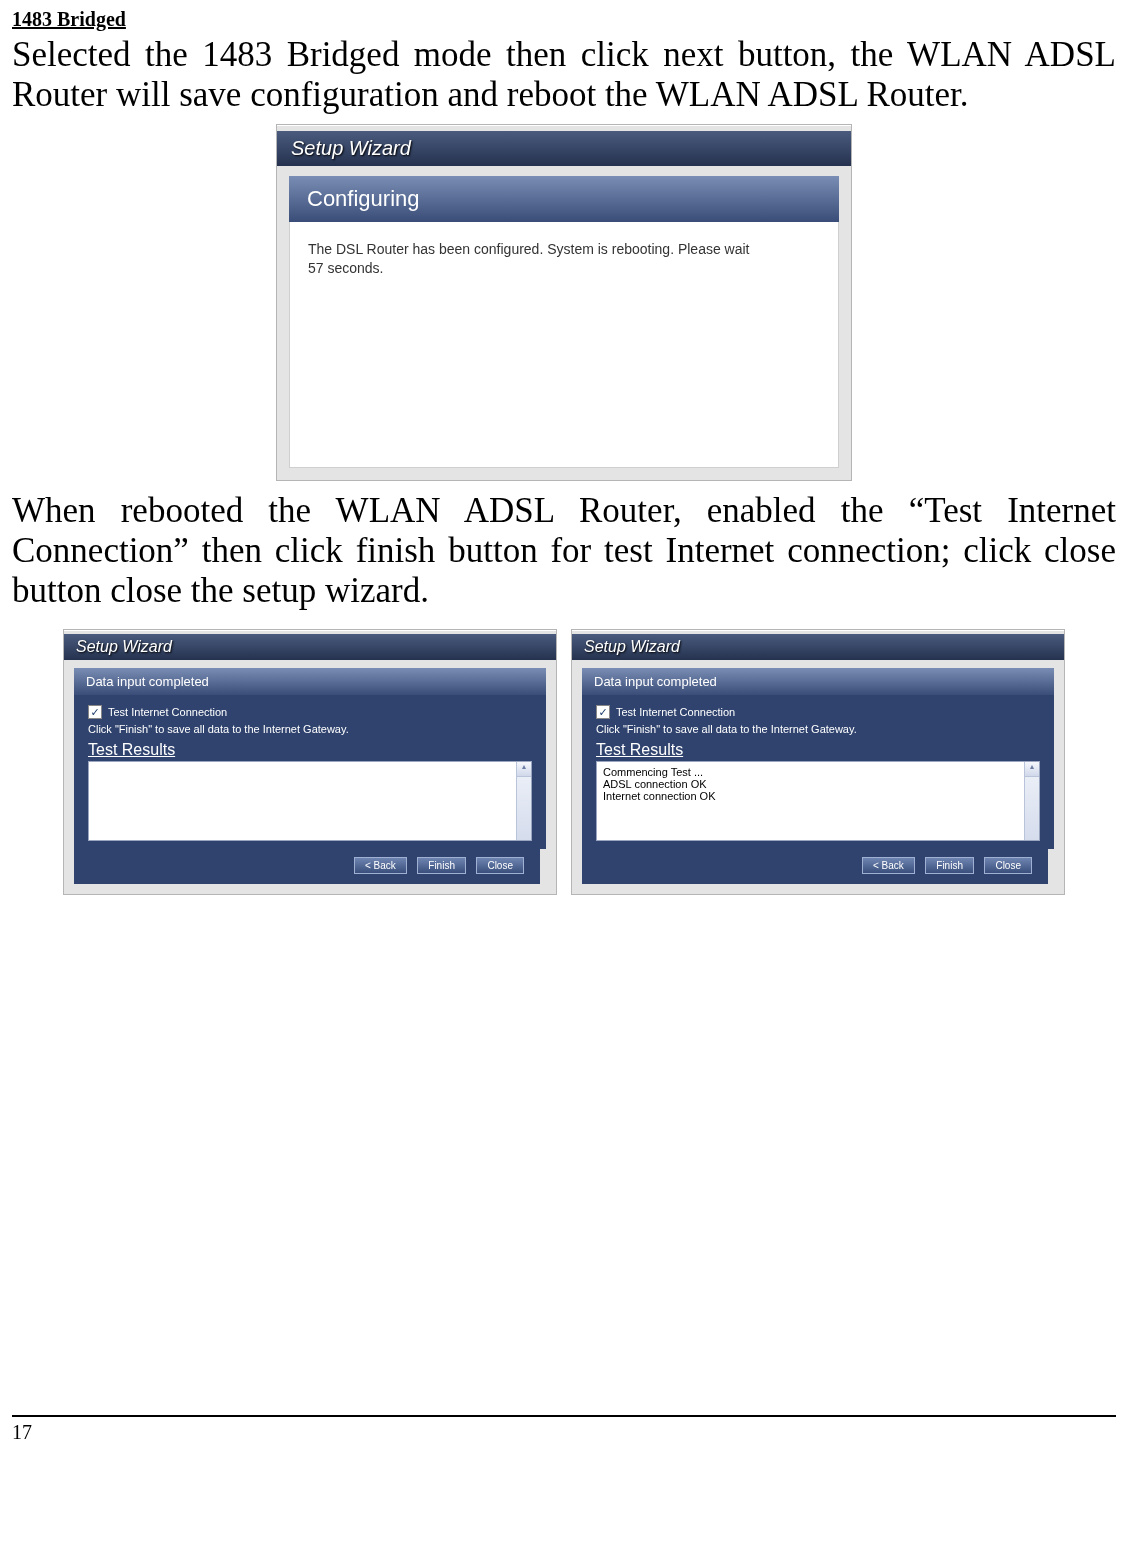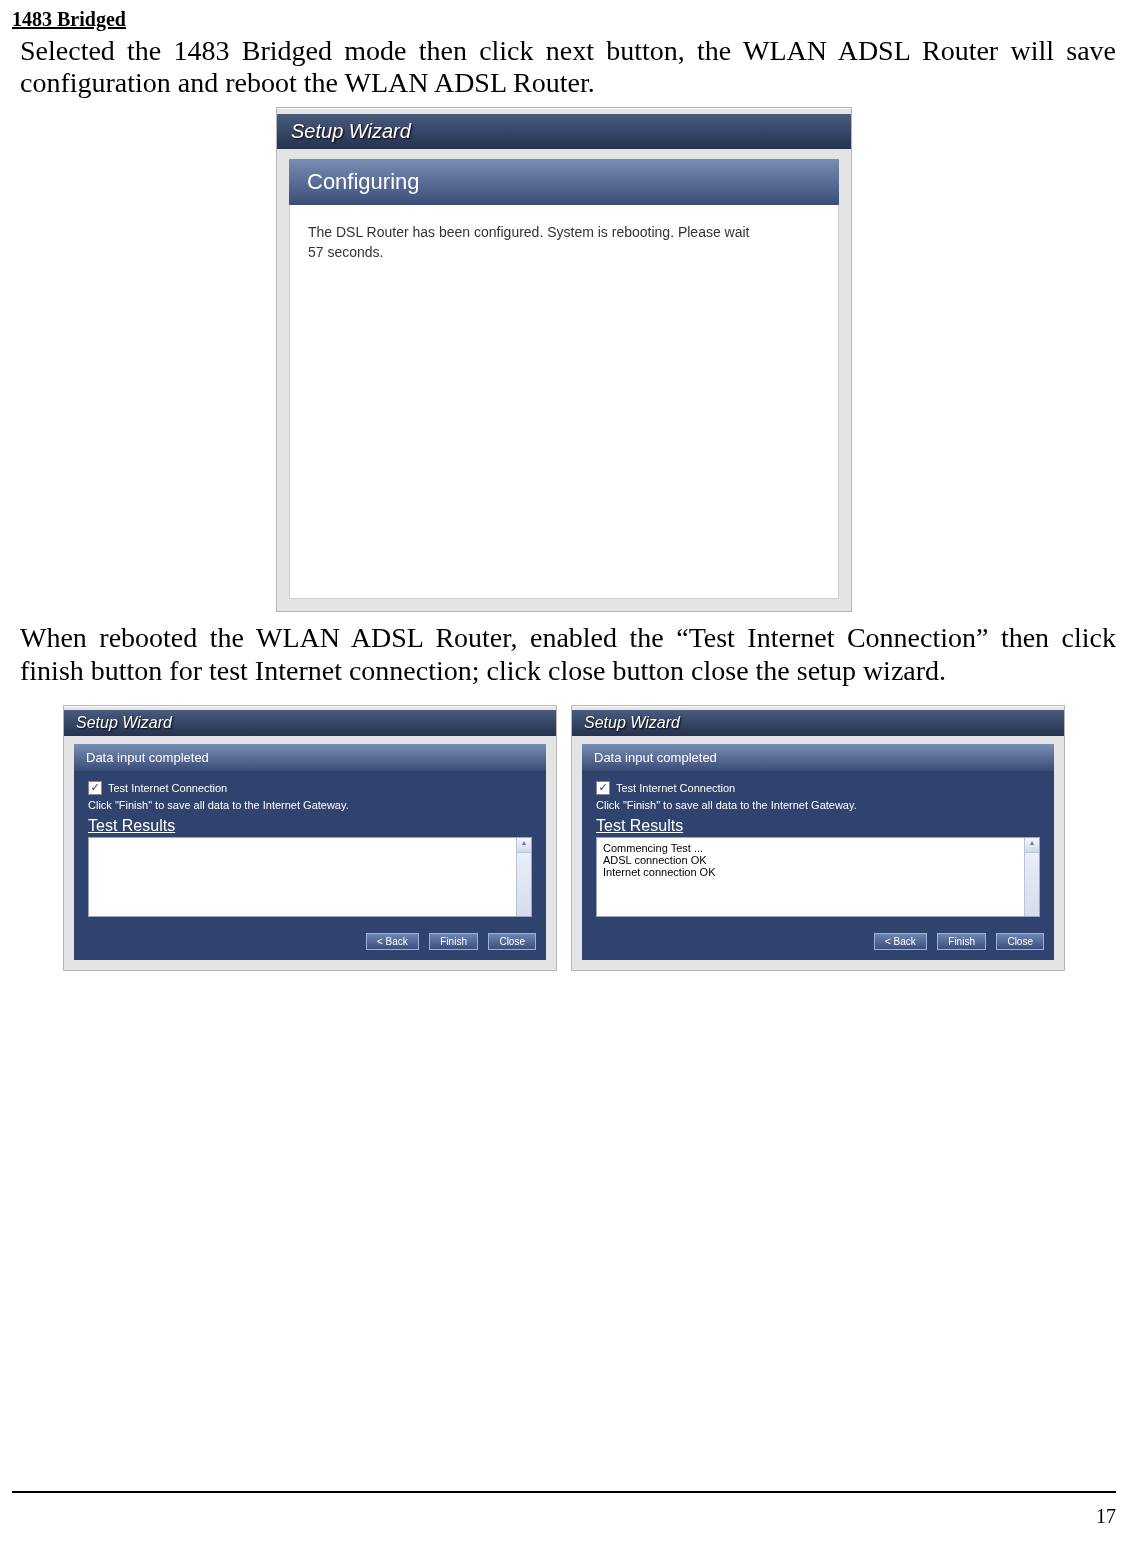--- a/index.html
+++ b/index.html
@@ -11,23 +11,23 @@
     color: #000;
     background: #fff;
   }
   .section-title {
     font-weight: bold;
     text-decoration: underline;
     font-size: 20px;
     margin: 0 0 4px 0;
   }
   .body-text {
-    font-size: 28px;
+    font-size: 35px;
     text-align: justify;
-    margin: 0 0 6px 8px;
+    margin: 0 0 6px 0;
     line-height: 1.15;
   }
   .center {
     text-align: center;
   }
 
   
   .wiz-lg {
     display: inline-block;
     width: 574px;
@@ -55,21 +55,21 @@
     font-family: Arial, sans-serif;
     font-size: 22px;
     padding: 10px 18px;
     margin: 10px 12px 0 12px;
   }
   .wiz-body-lg {
     background: #fff;
     margin: 0 12px 12px 12px;
     border: 1px solid #cfcfcf;
     border-top: none;
-    height: 394px;
+    height: 246px;
     padding: 18px 18px;
     font-family: Arial, sans-serif;
     font-size: 14px;
     color: #333;
     box-sizing: border-box;
   }
   .wiz-body-lg .line { line-height: 1.4; }
 
   
   .row-sm {
@@ -146,40 +146,40 @@
     border-left: 1px solid #b9c3d9;
   }
   .results-scroll .thumb-up {
     position: absolute; top: 0; left: 0; right: 0; height: 14px;
     background: linear-gradient(#f5f7fc, #d0d8ea);
     border-bottom: 1px solid #b9c3d9;
     text-align: center; font-size: 8px; color: #6b7da2;
   }
   .btn-row {
     background: #2f436e;
-    margin: 0 10px 10px 10px;
-    padding: 6px 10px 10px 10px;
+    margin: 0 16px 10px 10px;
+    padding: 6px 16px 10px 10px;
     text-align: right;
   }
   .wiz-btn {
     display: inline-block;
     background: linear-gradient(#6f85b1, #3a4f7c);
     border: 1px solid #9fb0d3;
     color: #fff;
     font-size: 10px;
     padding: 2px 10px;
     margin-left: 6px;
     font-family: Arial, sans-serif;
   }
 
   .footer {
     border-top: 2px solid #000;
     margin-top: 520px;
-    text-align: right;
-    padding-top: 12px;
+    text-align: left;
+    padding-top: 4px;
     font-size: 20px;
   }
 </style>
 </head>
 <body>
 
 <div class="section-title">1483 Bridged</div>
 
 <p class="body-text">Selected the 1483 Bridged mode then click next button, the WLAN ADSL Router will save configuration and reboot the WLAN ADSL Router.</p>
 

